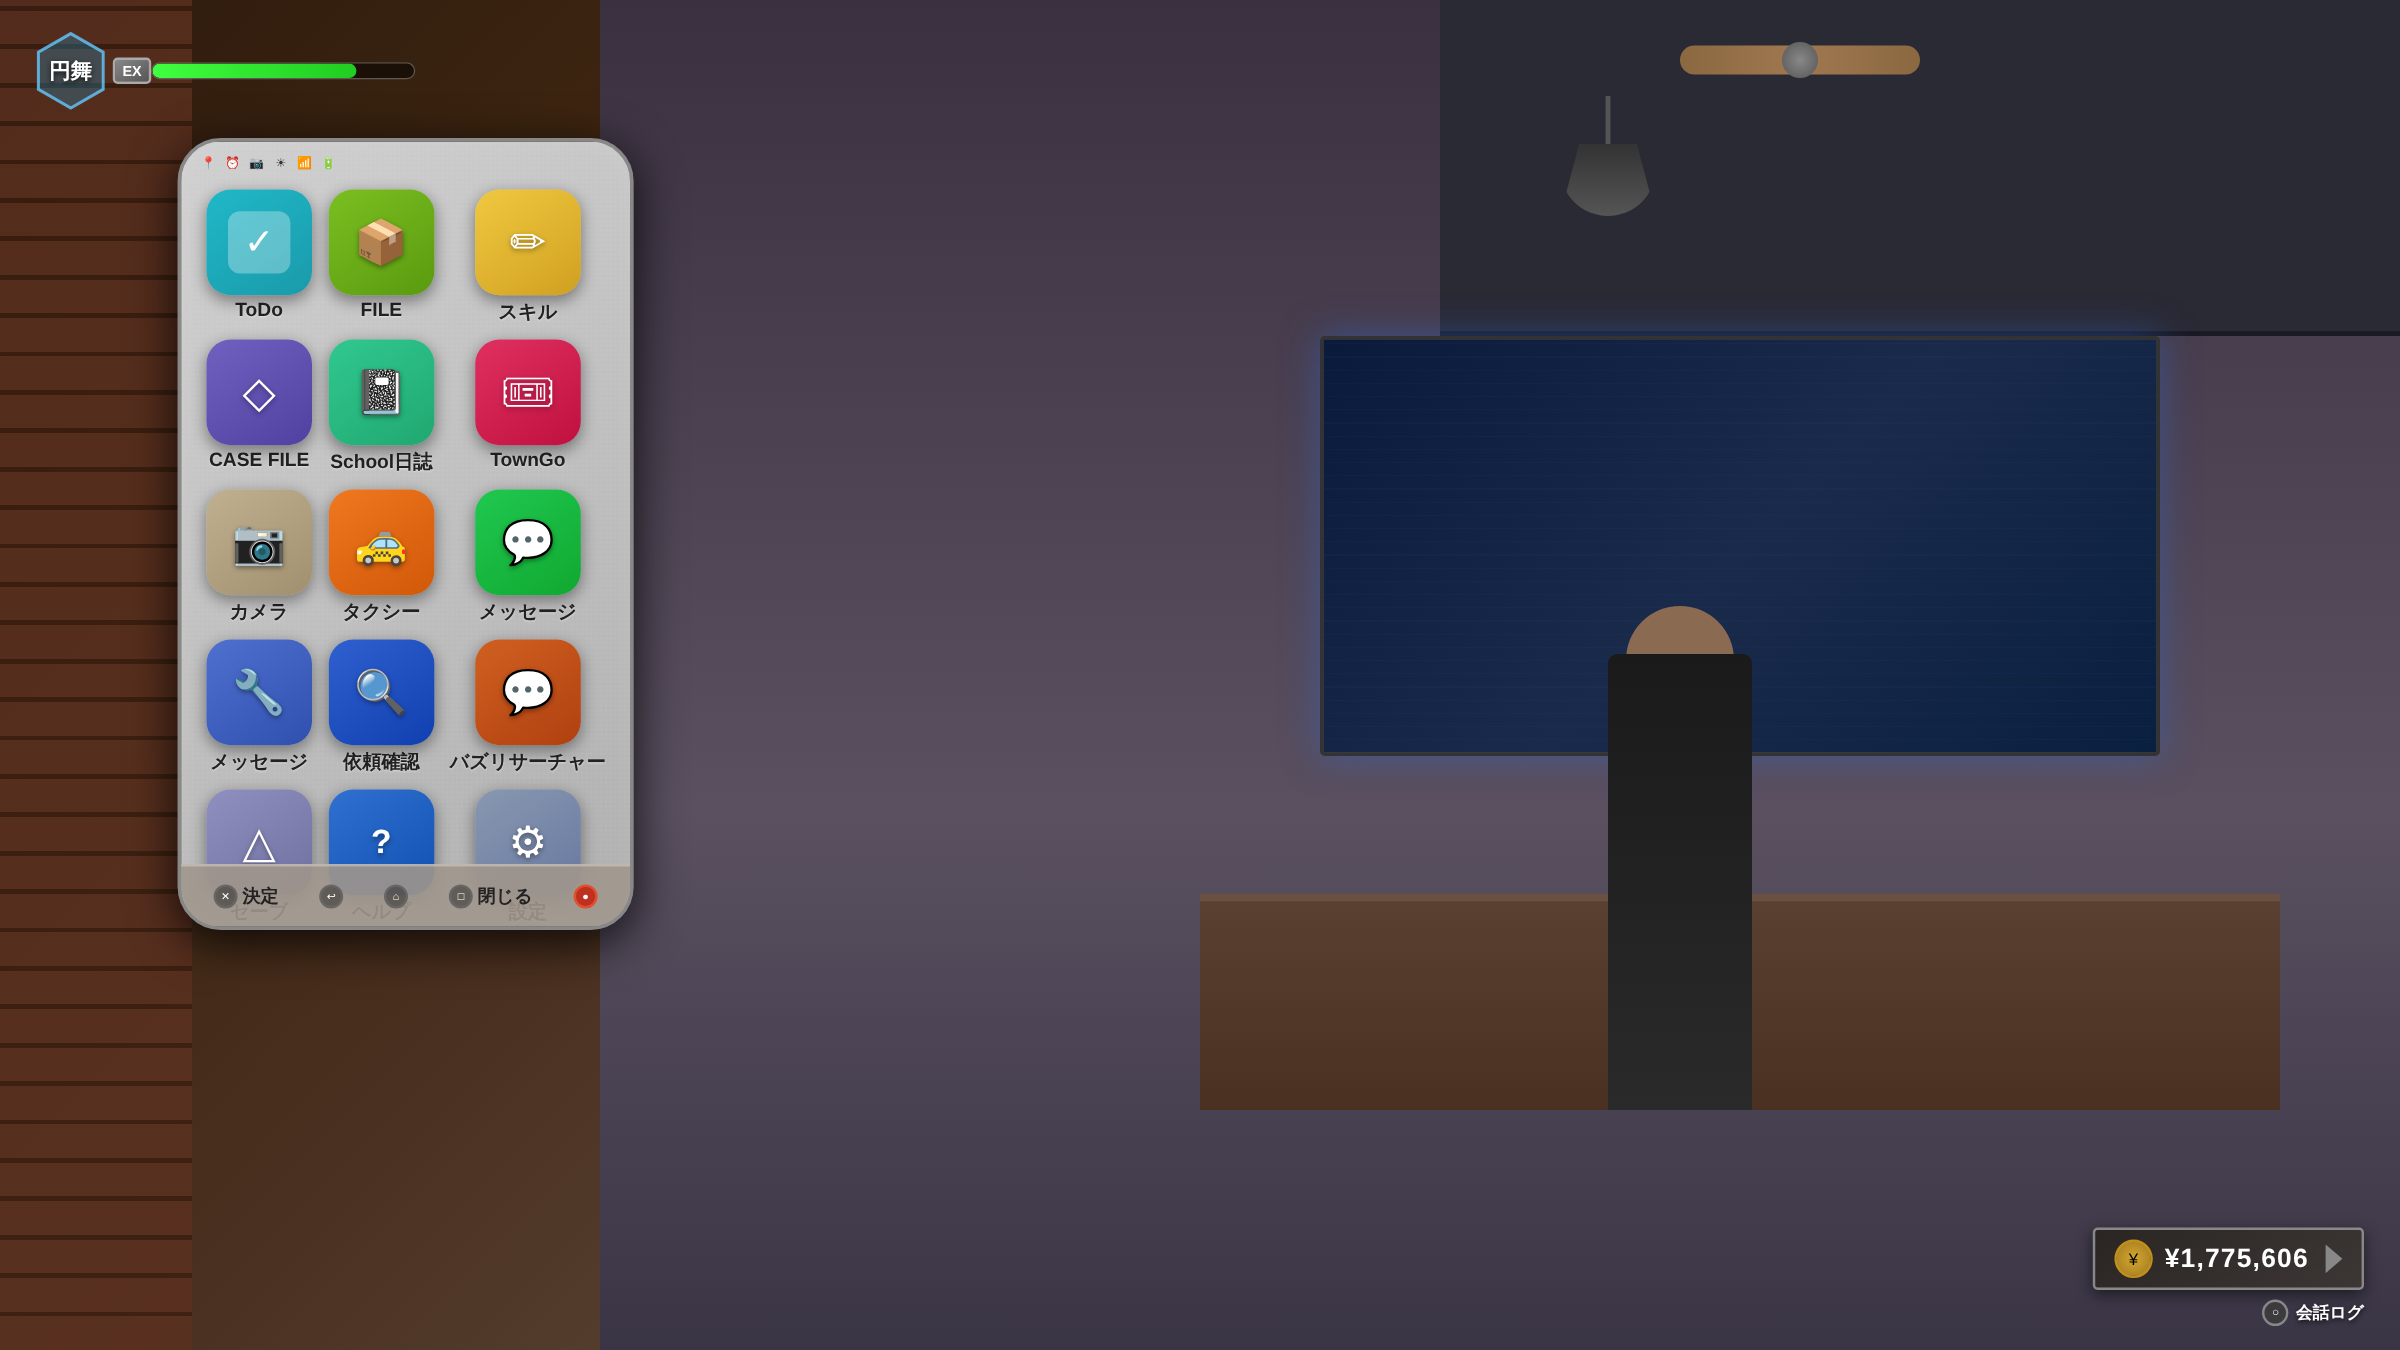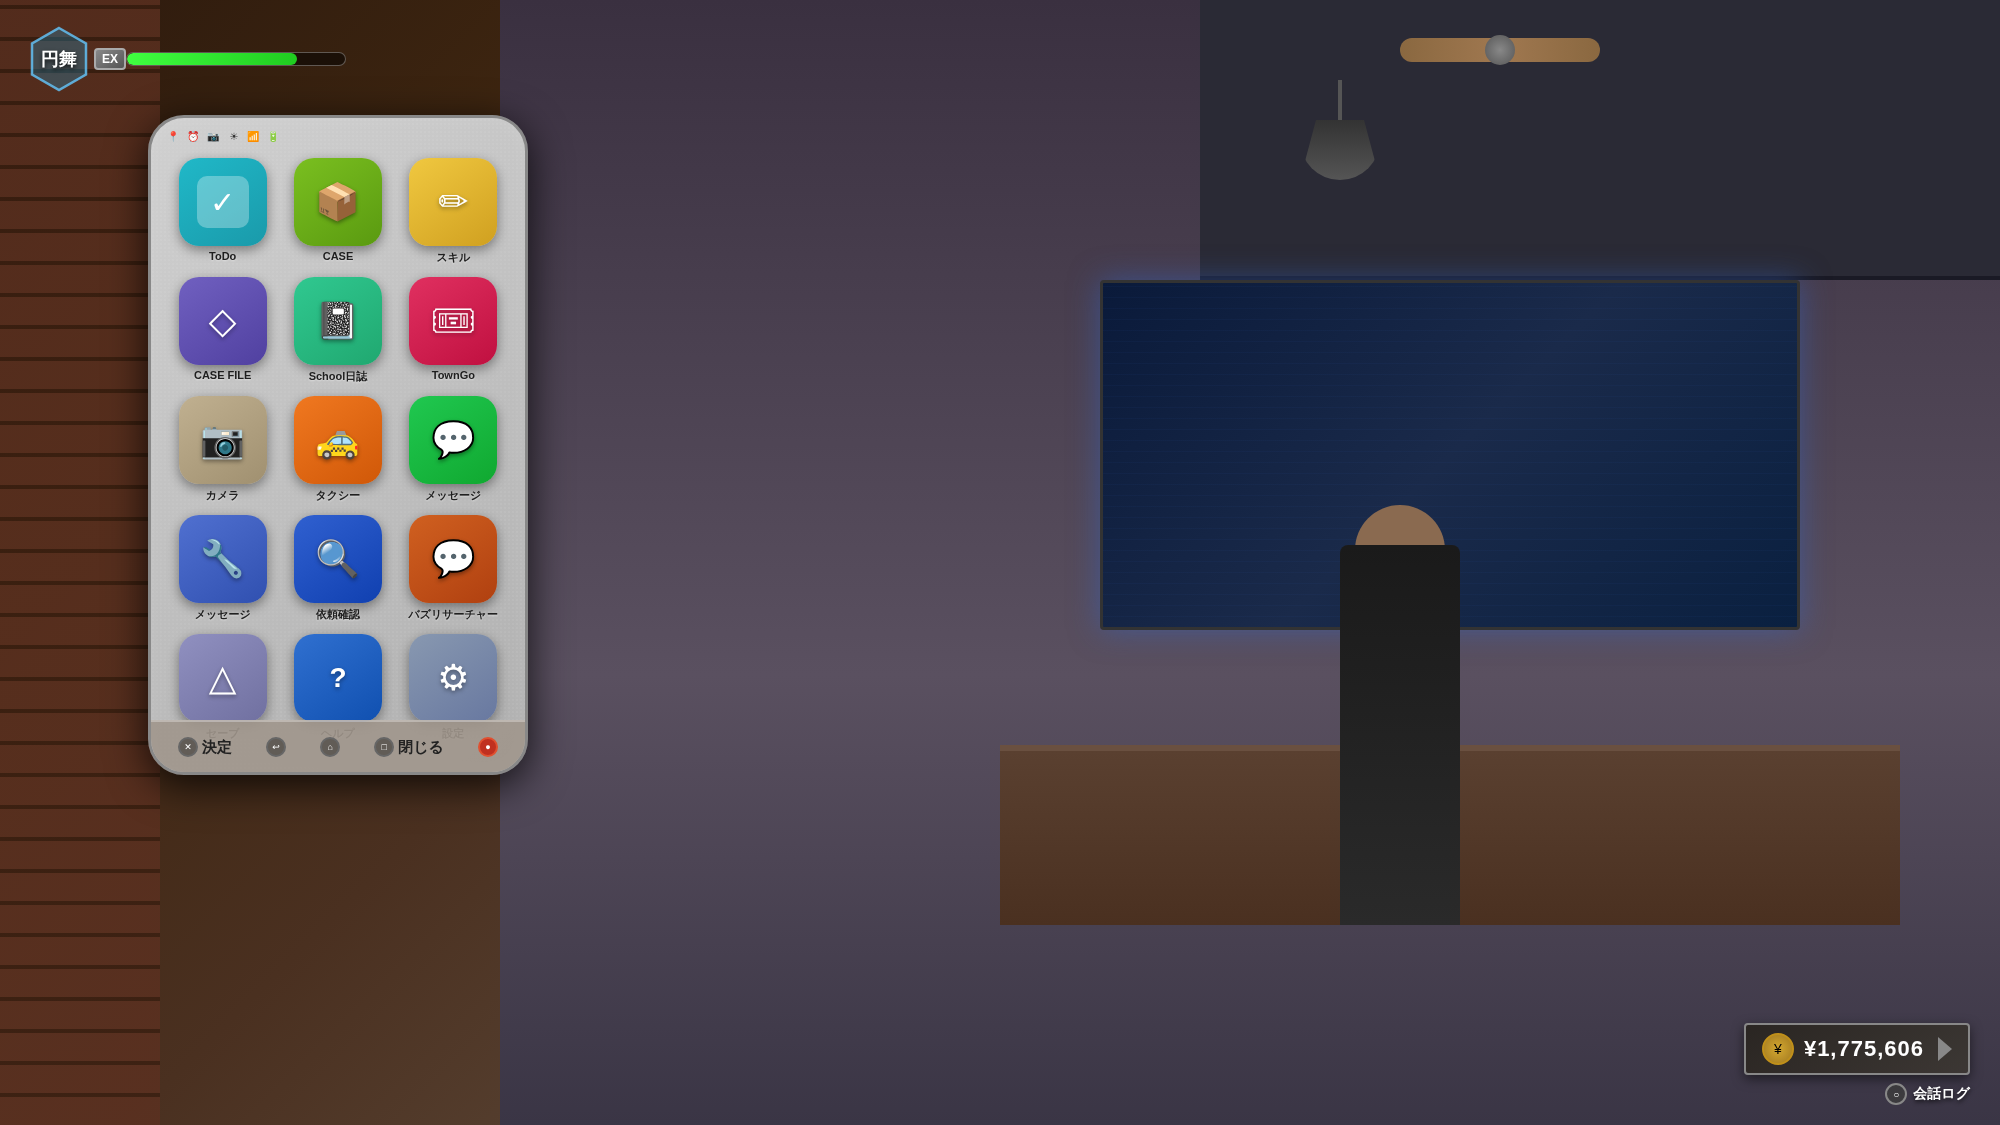--- a/index.html
+++ b/index.html
@@ -192,21 +192,21 @@
       display: flex;
       align-items: center;
       justify-content: center;
       font-size: 32px;
       box-shadow: 0 4px 12px rgba(0,0,0,0.4);
       position: relative;
       overflow: hidden;
     }
 
     .app-label {
-      font-size: 11px;
+      font-size: 16px;
       color: #222;
       text-align: center;
       font-weight: 600;
       text-shadow: 0 1px 2px rgba(255,255,255,0.5);
       white-space: nowrap;
     }
 
     
     .icon-todo {
       background: linear-gradient(145deg, #20b8c8, #1a9aaa);
@@ -565,21 +565,21 @@
       <div class="app-icon icon-todo">
         <div class="todo-check">✓</div>
       </div>
       <span class="app-label">ToDo</span>
     </div>
 
     <div class="app-item">
       <div class="app-icon icon-item">
         <span class="inner-icon">📦</span>
       </div>
-      <span class="app-label">CASE</span>
+      <span class="app-label">FILE</span>
     </div>
 
     <div class="app-item">
       <div class="app-icon icon-skill">
         <span class="inner-icon">✏</span>
       </div>
       <span class="app-label">スキル</span>
     </div>
 
     <div class="app-item">

